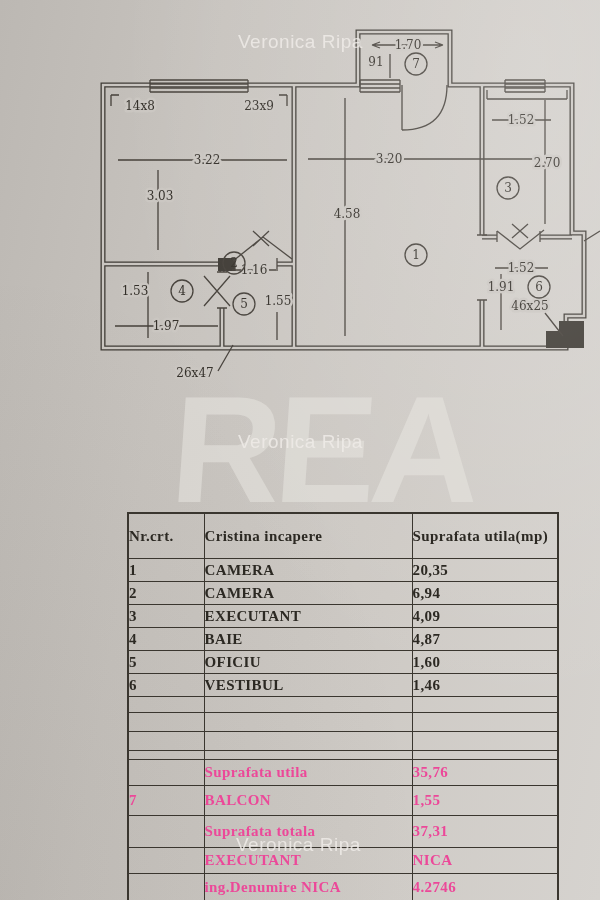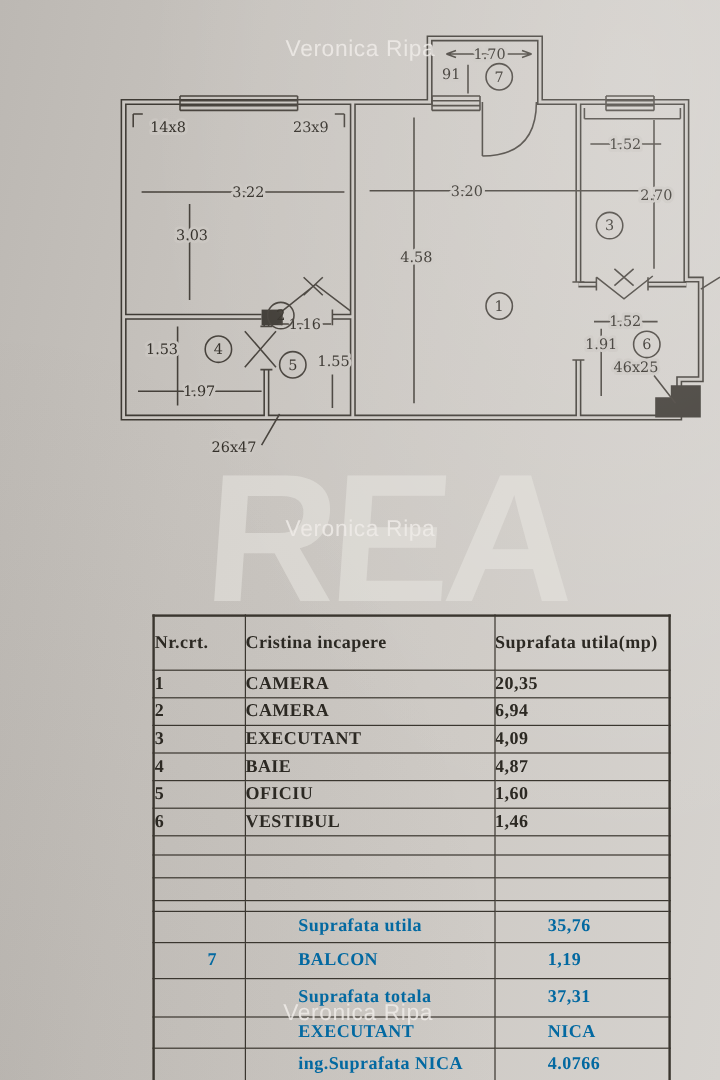--- a/index.html
+++ b/index.html
@@ -38,21 +38,21 @@
       border-collapse:collapse;table-layout:fixed;color:#2c2923;
       font-family:"Liberation Serif",serif;}
   table.areas{border:2.5px solid #3a362f;}
   .areas td{border:1.6px solid #3a362f;text-align:left;padding:0;
       font-size:15px;font-weight:600;letter-spacing:.4px;overflow:hidden;white-space:nowrap;}
   tr.hd td{height:44px;font-size:15px;}
   tr.dr td{height:22px;}
   tr.e1 td{height:15px;} tr.e2 td{height:18px;} tr.e3 td{height:18px;} tr.e4 td{height:8px;}
   tr.su td{height:25px;} tr.sb td{height:29px;} tr.st td{height:31px;}
   tr.se td{height:25px;margin-left:47px;} tr.sn td{height:26px;}
-  tr.faint td{color:#0369a1;padding-left:44px;}
+  tr.faint td{color:#ec4899;}
 </style>
 </head>
 <body>
 
 <div class="page">
 
   <div class="rea">REA</div>
 
   <svg width="600" height="512" viewBox="0 0 600 512">
 
@@ -193,36 +193,36 @@
           <td></td>
         </tr>
     <tr class="su faint">
       <td></td>
       <td>Suprafata utila</td>
       <td>35,76</td>
     </tr>
     <tr class="sb faint">
       <td>7</td>
       <td>BALCON</td>
-      <td>1,19</td>
+      <td>1,55</td>
     </tr>
     <tr class="st faint">
       <td></td>
       <td>Suprafata totala</td>
       <td>37,31</td>
     </tr>
     <tr class="se faint">
       <td></td>
       <td>EXECUTANT</td>
       <td>NICA</td>
     </tr>
     <tr class="sn faint">
       <td></td>
-      <td>ing.Suprafata NICA</td>
-      <td>4.0766</td>
+      <td>ing.Denumire NICA</td>
+      <td>4.2746</td>
     </tr>
   </tbody>
     </table>
 
   <div class="wm wm-top">Veronica Ripa</div>
   <div class="wm wm-mid">Veronica Ripa</div>
   <div class="wm wm-bot">Veronica Ripa</div>
 
   <div class="sheen"></div>
 </div>

